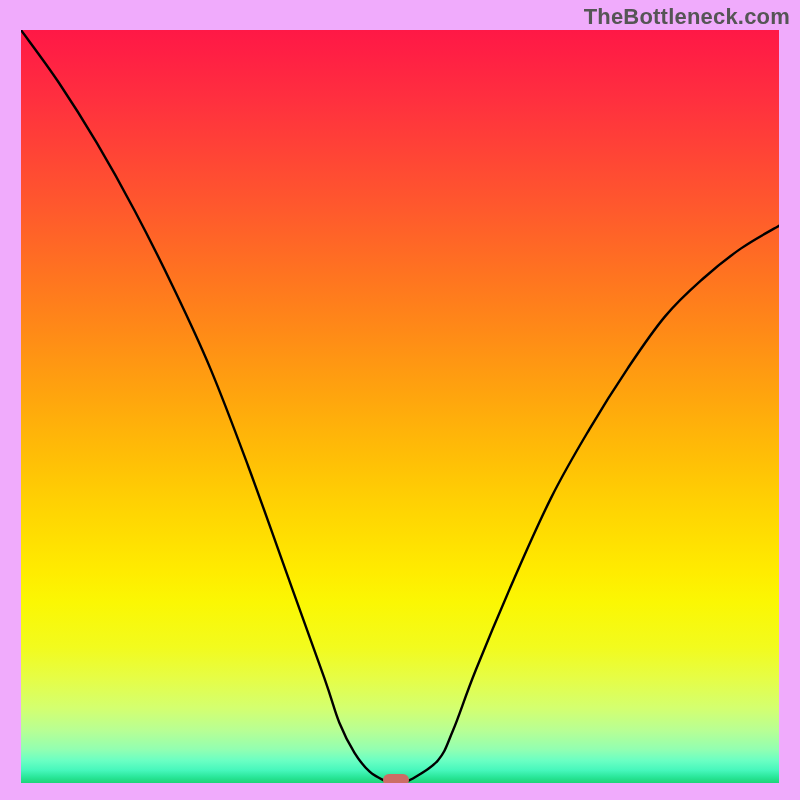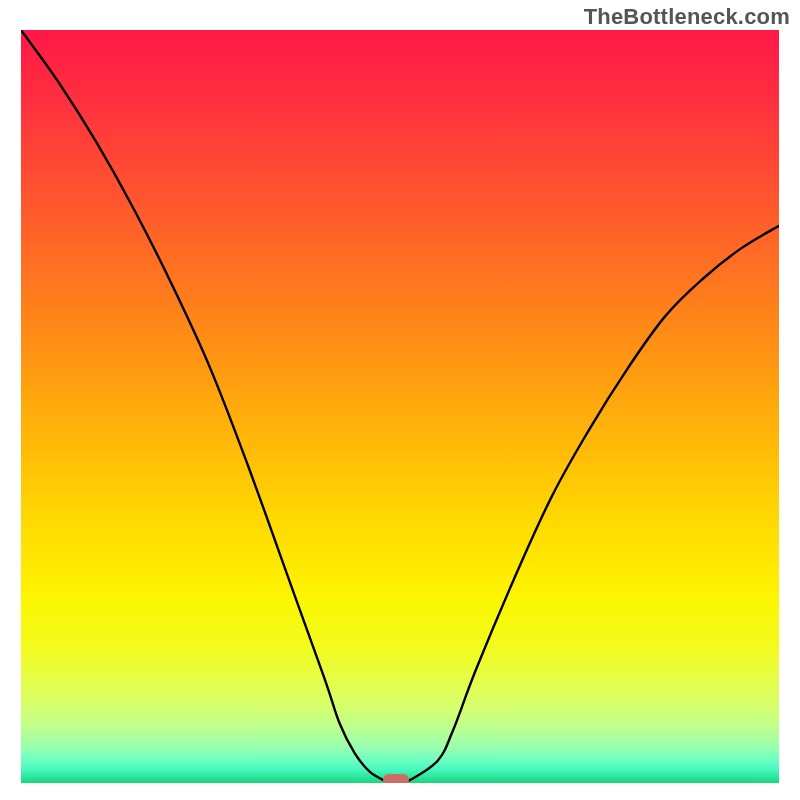--- a/index.html
+++ b/index.html
@@ -8,21 +8,21 @@
     width: 800px;
     height: 800px;
     background: #000;
     overflow: hidden;
     font-family: Arial, Helvetica, sans-serif;
   }
   .frame {
     position: relative;
     width: 800px;
     height: 800px;
-    background: #ffffff;
+    background: #f0abfc;
   }
   .watermark {
     position: absolute;
     top: 4px;
     right: 10px;
     color: #555555;
     font-size: 22px;
     font-weight: 600;
     letter-spacing: 0.2px;
     z-index: 5;

